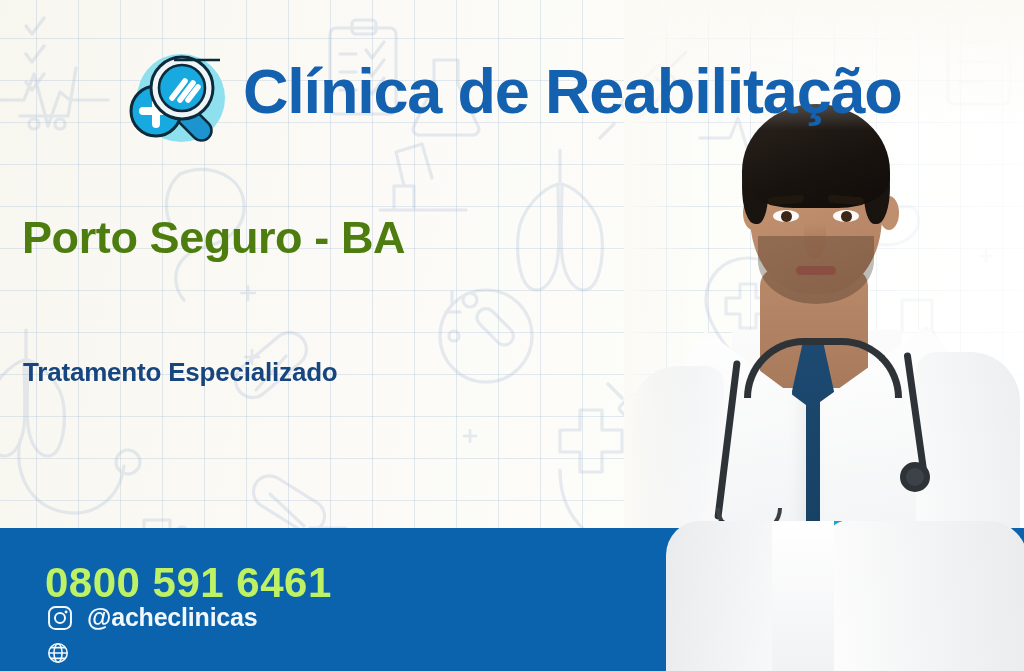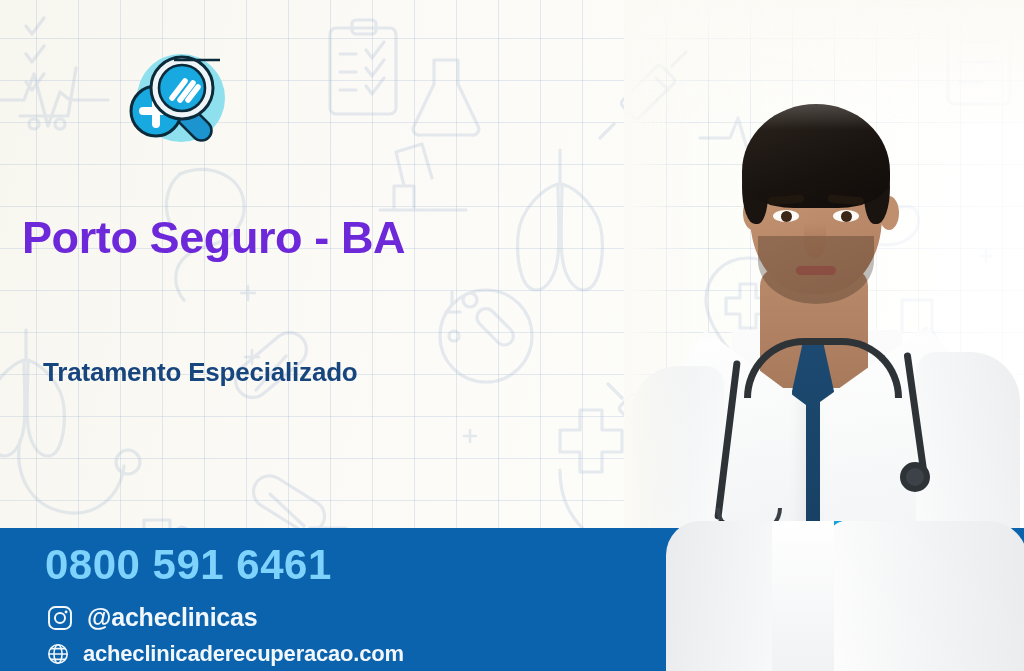--- a/index.html
+++ b/index.html
@@ -48,45 +48,45 @@
     color:#1461b0;
     white-space:nowrap;
     line-height:1.12;
   }
 
   
   .city{
     position:absolute; left:22px; top:212px;
     font-size:45px; font-weight:700;
     letter-spacing:-0.4px;
-    color:#6d28d9;
+    color:#4d7c0f;
     white-space:nowrap;
   }
 
   
   .subtitle{
     position:absolute; left:23px; top:356px;
     font-size:26px; font-weight:700;
     line-height:1.29;
     color:#17457e;
     letter-spacing:-0.2px;
   }
-  .subtitle span{ display:block;margin-left:20px; }
+  .subtitle span{ display:block; }
 
   
   .footer{
     position:absolute; left:0; bottom:0;
     width:1024px; height:143px;
     background:#0b63ad;
   }
   .footer-inner{ position:relative; width:100%; height:100%; }
   .phone{
-    position:absolute; left:45px; top:13px;
+    position:absolute; left:45px; top:31px;
     font-size:42px; font-weight:700;
-    color:#7dd3fc; letter-spacing:.5px;
+    color:#bef264; letter-spacing:.5px;
     white-space:nowrap;
   }
   .contact-row{
     position:absolute; display:flex; align-items:center; gap:13px;
     color:#f2f7fb; white-space:nowrap;
   }
   .row-ig{ left:46px; top:75px; }
   .row-web{ left:46px; top:113px; }
   .contact-row .label{ font-size:25px; font-weight:700; letter-spacing:-.2px; }
   .row-web .label{ font-size:22px; }
@@ -424,21 +424,20 @@
       </div>
 
       <div class="contact-row row-web">
         <span class="icon-box">
           <svg width="24" height="24" viewBox="0 0 24 24" fill="none" stroke="#f2f7fb" stroke-width="1.6">
             <circle cx="12" cy="12" r="9.2"></circle>
             <ellipse cx="12" cy="12" rx="4" ry="9.2"></ellipse>
             <path d="M2.9 12h18.2M4.6 6.6h14.8M4.6 17.4h14.8"></path>
           </svg>
         </span>
-        <span class="label">acheclinicaderecuperacao.com</span>
       </div>
     </div>
   </div>
 
   <div style="position:absolute;right:0;bottom:0;width:372px;height:150px;overflow:hidden;">
     <div style="position:absolute;left:14px;bottom:0;width:150px;height:150px;background:linear-gradient(95deg,#e9ebed,#fdfdfd);border-radius:34px 10px 0 0;"></div>
     <div style="position:absolute;left:150px;bottom:0;width:40px;height:150px;background:#1aa3d9;"></div>
     <div style="position:absolute;left:176px;bottom:0;width:200px;height:150px;background:linear-gradient(265deg,#e9ebed,#fdfdfd);border-radius:18px 40px 0 0;"></div>
     <div style="position:absolute;left:120px;bottom:0;width:62px;height:150px;background:linear-gradient(180deg,#ffffff,#f1f2f4);"></div>
   </div>
@@ -453,19 +452,20 @@
       <circle cx="58" cy="40" r="23" fill="#17a9e0" stroke="#0b2b3a" stroke-width="2.6"></circle>
       <g stroke="#ffffff" stroke-width="5.5" stroke-linecap="round">
         <path d="M48 50l13-17"></path>
         <path d="M56 52l13-17"></path>
         <path d="M64 52l10-13"></path>
       </g>
       <path d="M50 12h46" stroke="#0b2b3a" stroke-width="2.4"></path>
     </svg>
   </div>
 
+  <div class="title">Clínica de Reabilitação</div>
   <div class="city">Porto Seguro - BA</div>
 
   <div class="subtitle">
     <span>Tratamento Especializado</span>
   </div>
 
 </div>
 
 </body></html>

